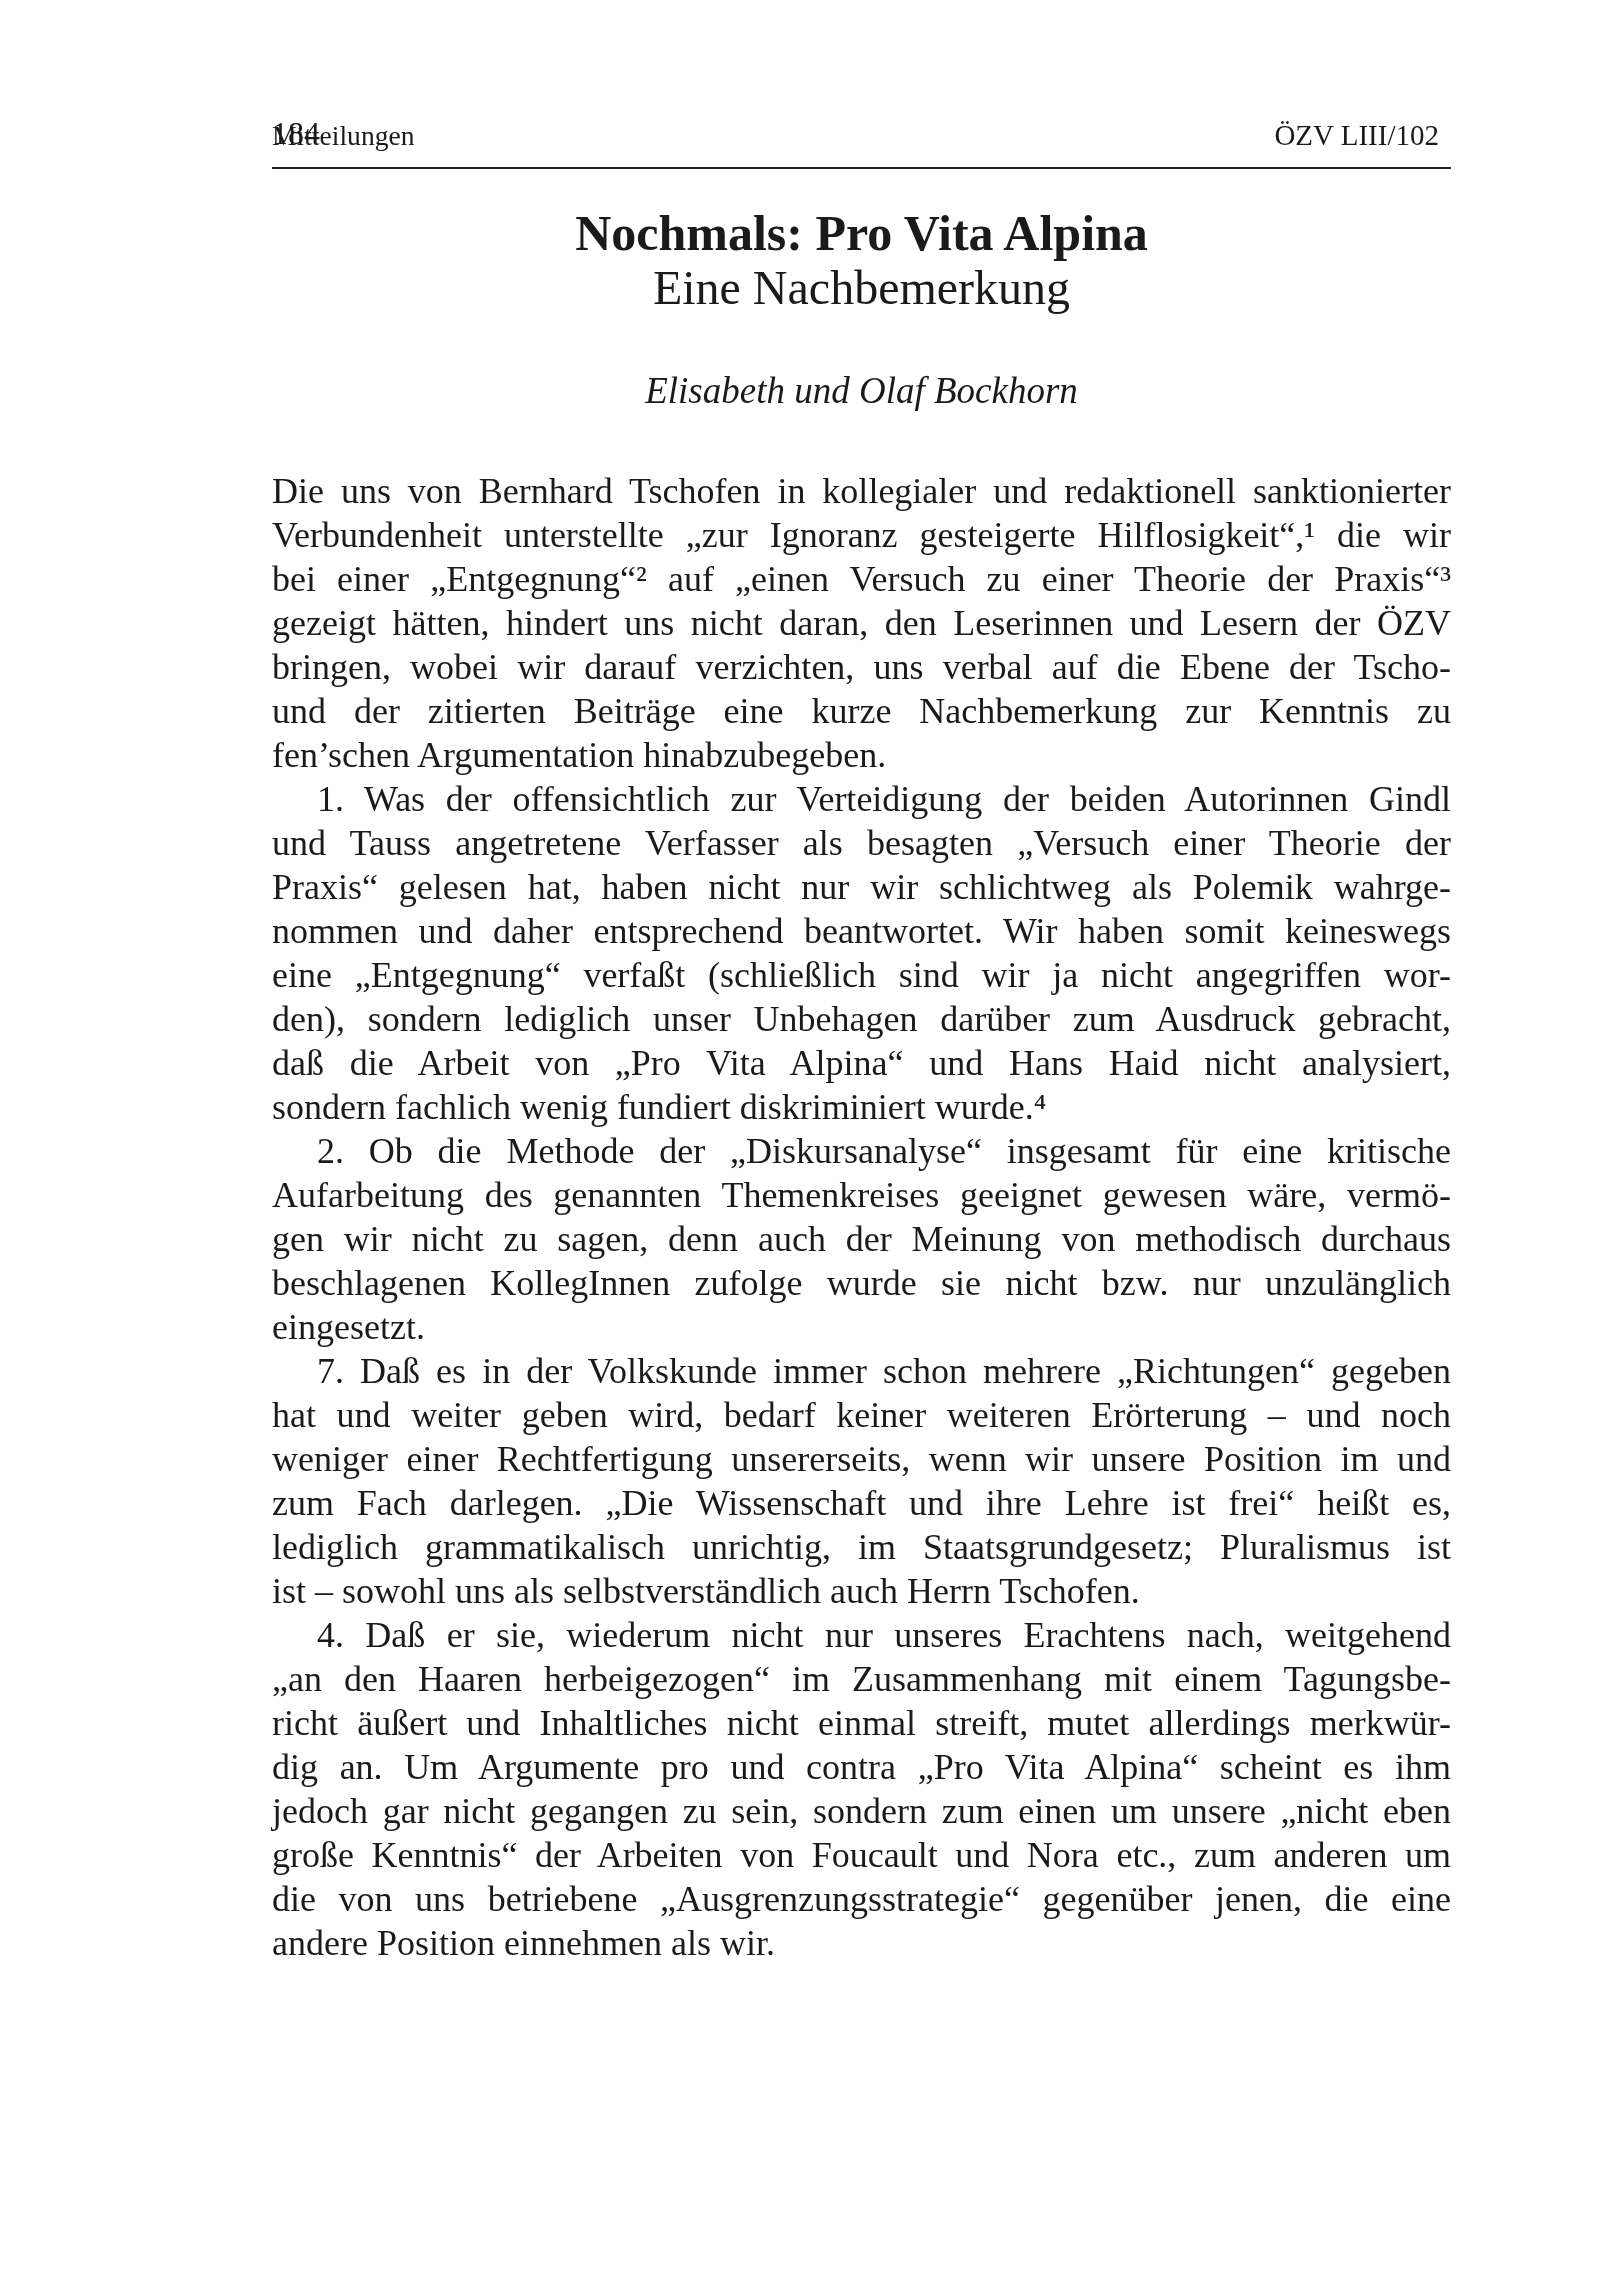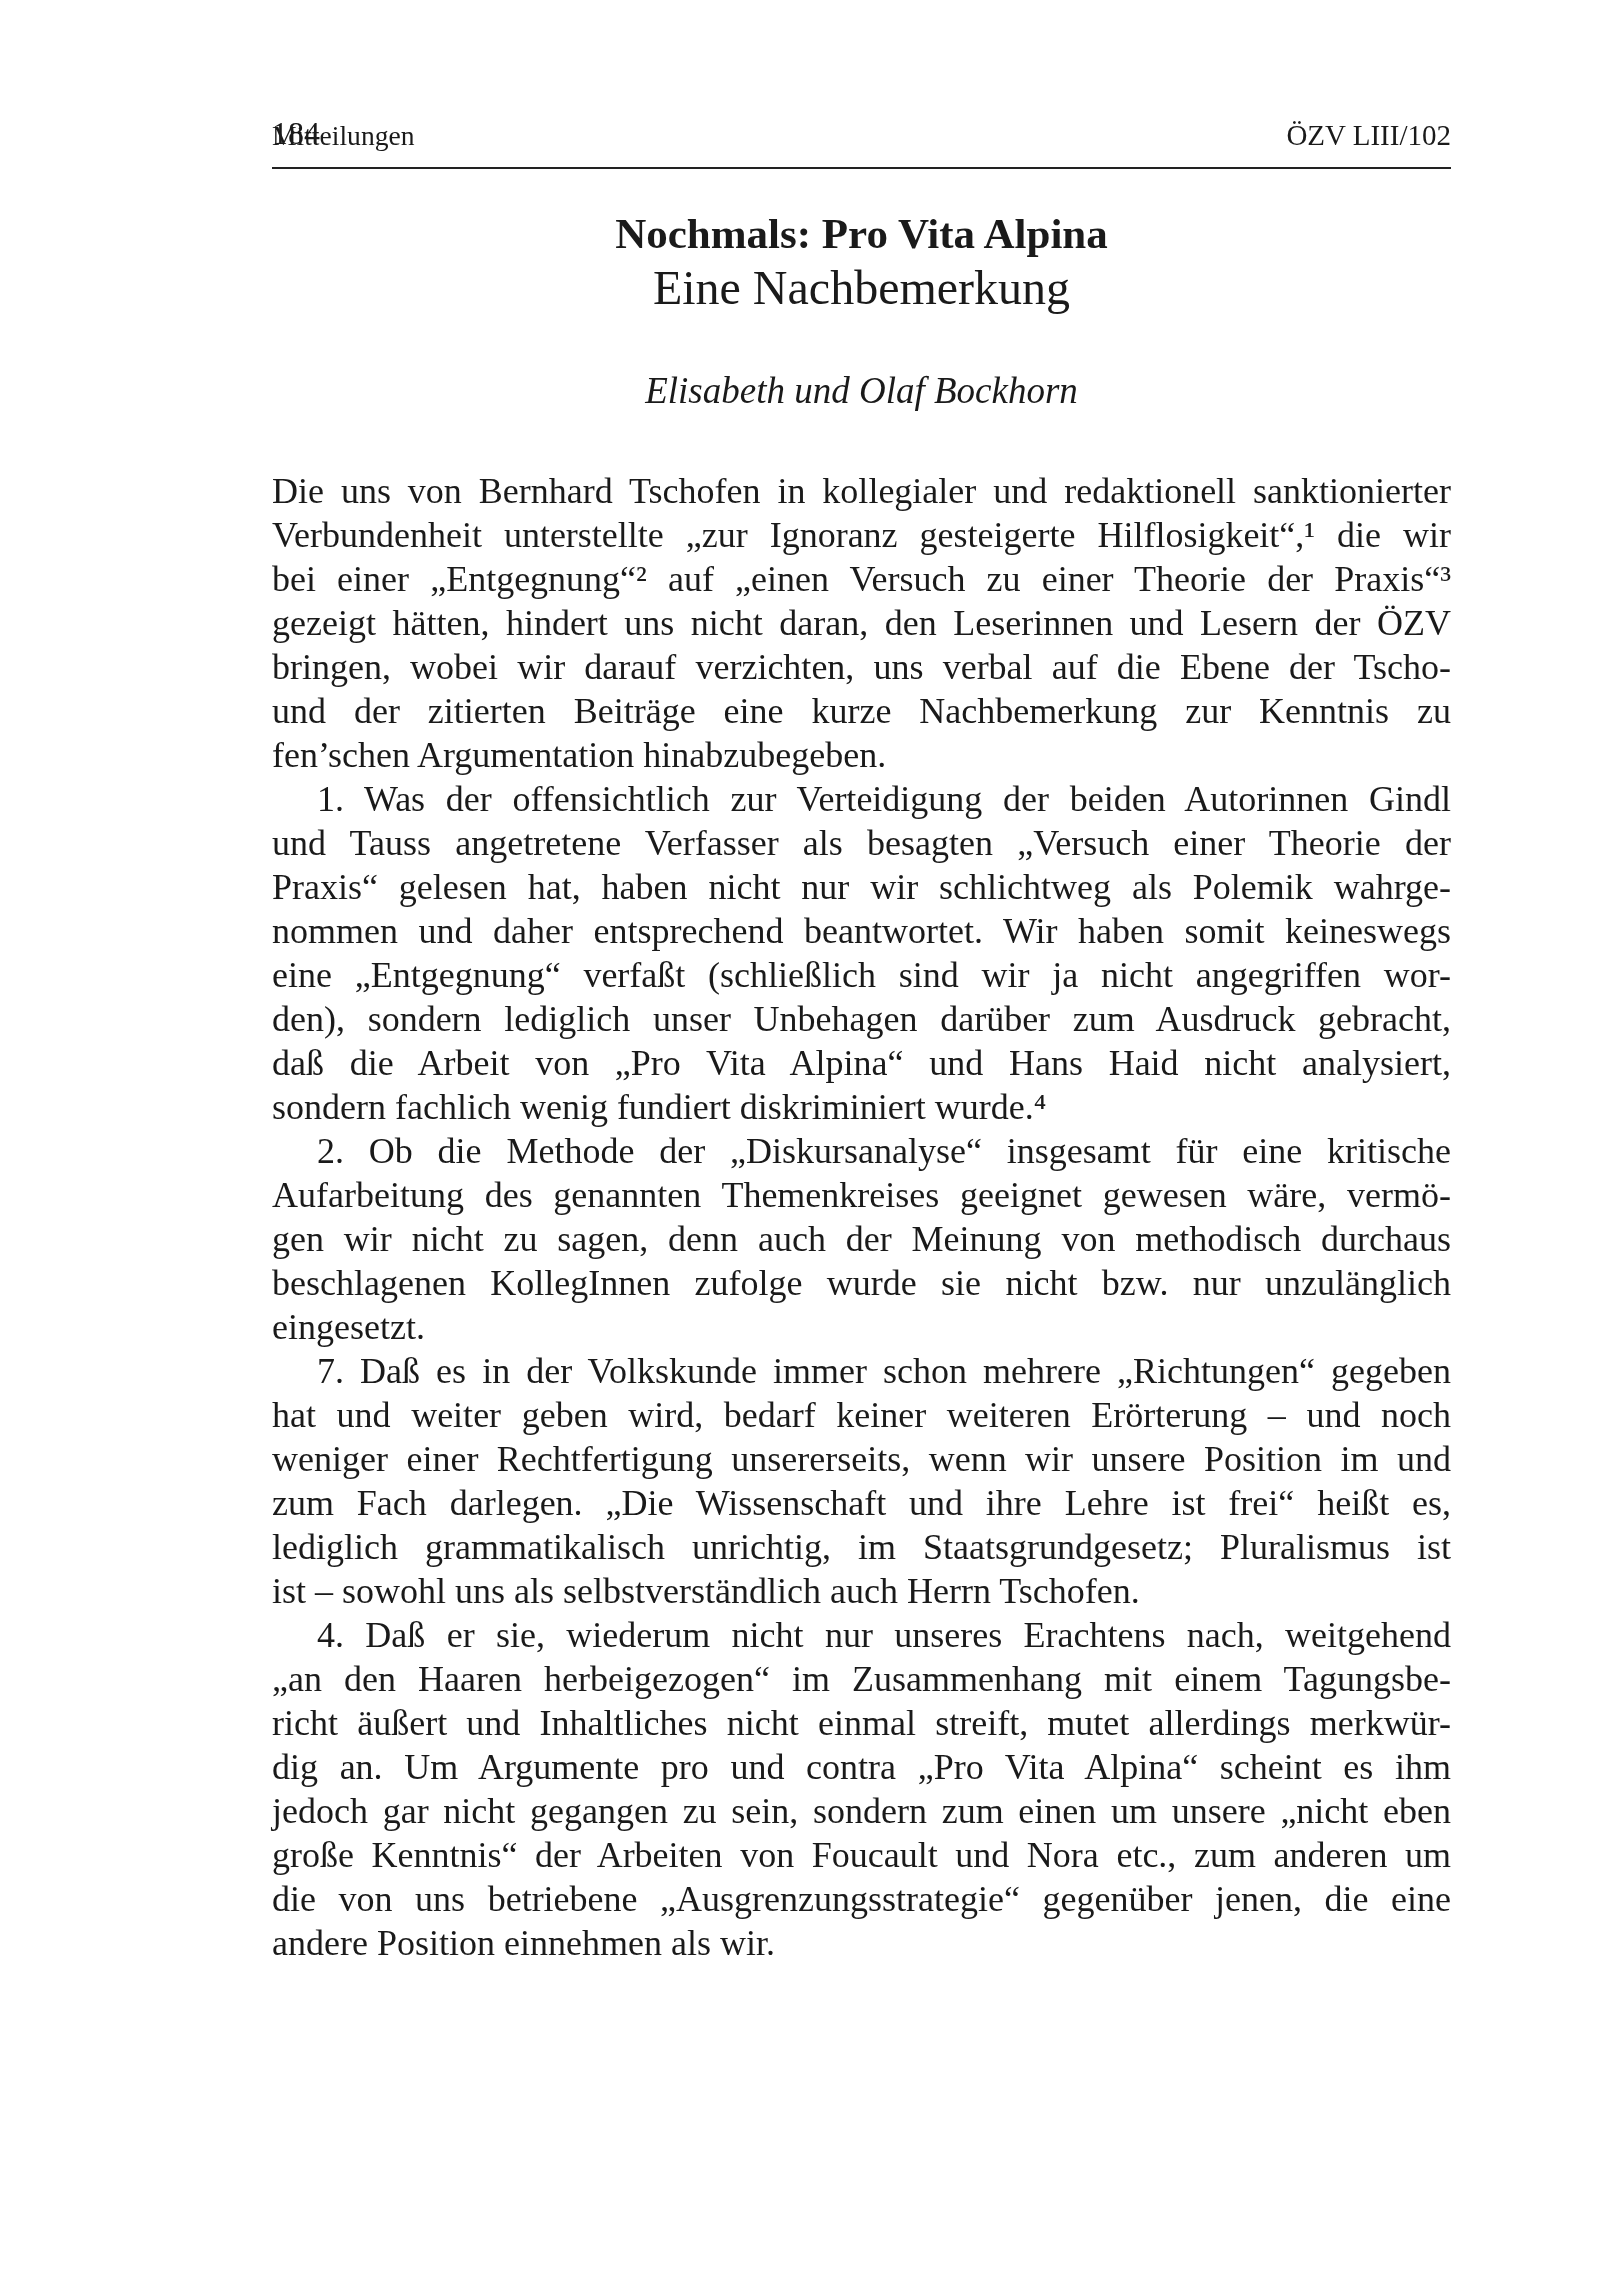--- a/index.html
+++ b/index.html
@@ -3,24 +3,24 @@
   <meta charset="utf-8">
   <style>
     html, body { margin: 0; padding: 0; background: #ffffff; }
     body { width: 1621px; height: 2295px; position: relative; overflow: hidden;
            font-family: "Liberation Serif", "DejaVu Serif", serif; color: #1a1a1a; }
     .page { position: absolute; left: 0; top: 0; width: 1621px; height: 2295px; }
     .running-head { position: absolute; left: 272px; top: 113px; width: 1179px; height: 41px;
                     font-size: 32px; line-height: 41px; }
     .rh-left { position: absolute; left: 0; top: 0; }
     .rh-center { position: absolute; left: 0; width: 100%; top: 1.6px; text-align: left; font-size: 27.6px; }
-    .rh-right { position: absolute; right: 0; top: 1.6px; font-size: 29px; }
+    .rh-right { position: absolute; right: 12px; top: 1.6px; font-size: 29px; }
     .rule { position: absolute; left: 272px; top: 167px; width: 1179px; height: 2.4px; background: #222; }
     .title { position: absolute; left: 272px; width: 1179px; top: 209px; text-align: center;
-             font-size: 43px; font-weight: bold; line-height: 49px; }
+             font-size: 50px; font-weight: bold; line-height: 49px; }
     .subtitle { position: absolute; left: 272px; width: 1179px; top: 263px; text-align: center;
                 font-size: 48px; line-height: 49px; }
     .author { position: absolute; left: 272px; width: 1179px; top: 366px; text-align: center;
               font-size: 37px; font-style: italic; line-height: 49px; }
     .body { position: absolute; left: 272px; top: 469px; width: 1179px; }
     .line { display: block; height: 44px; line-height: 44px; font-size: 36px;
             text-align: justify; text-align-last: justify; white-space: nowrap; overflow: visible; }
     .line.last { text-align-last: left; }
     .line.indent { padding-left: 45px; }
   </style>

